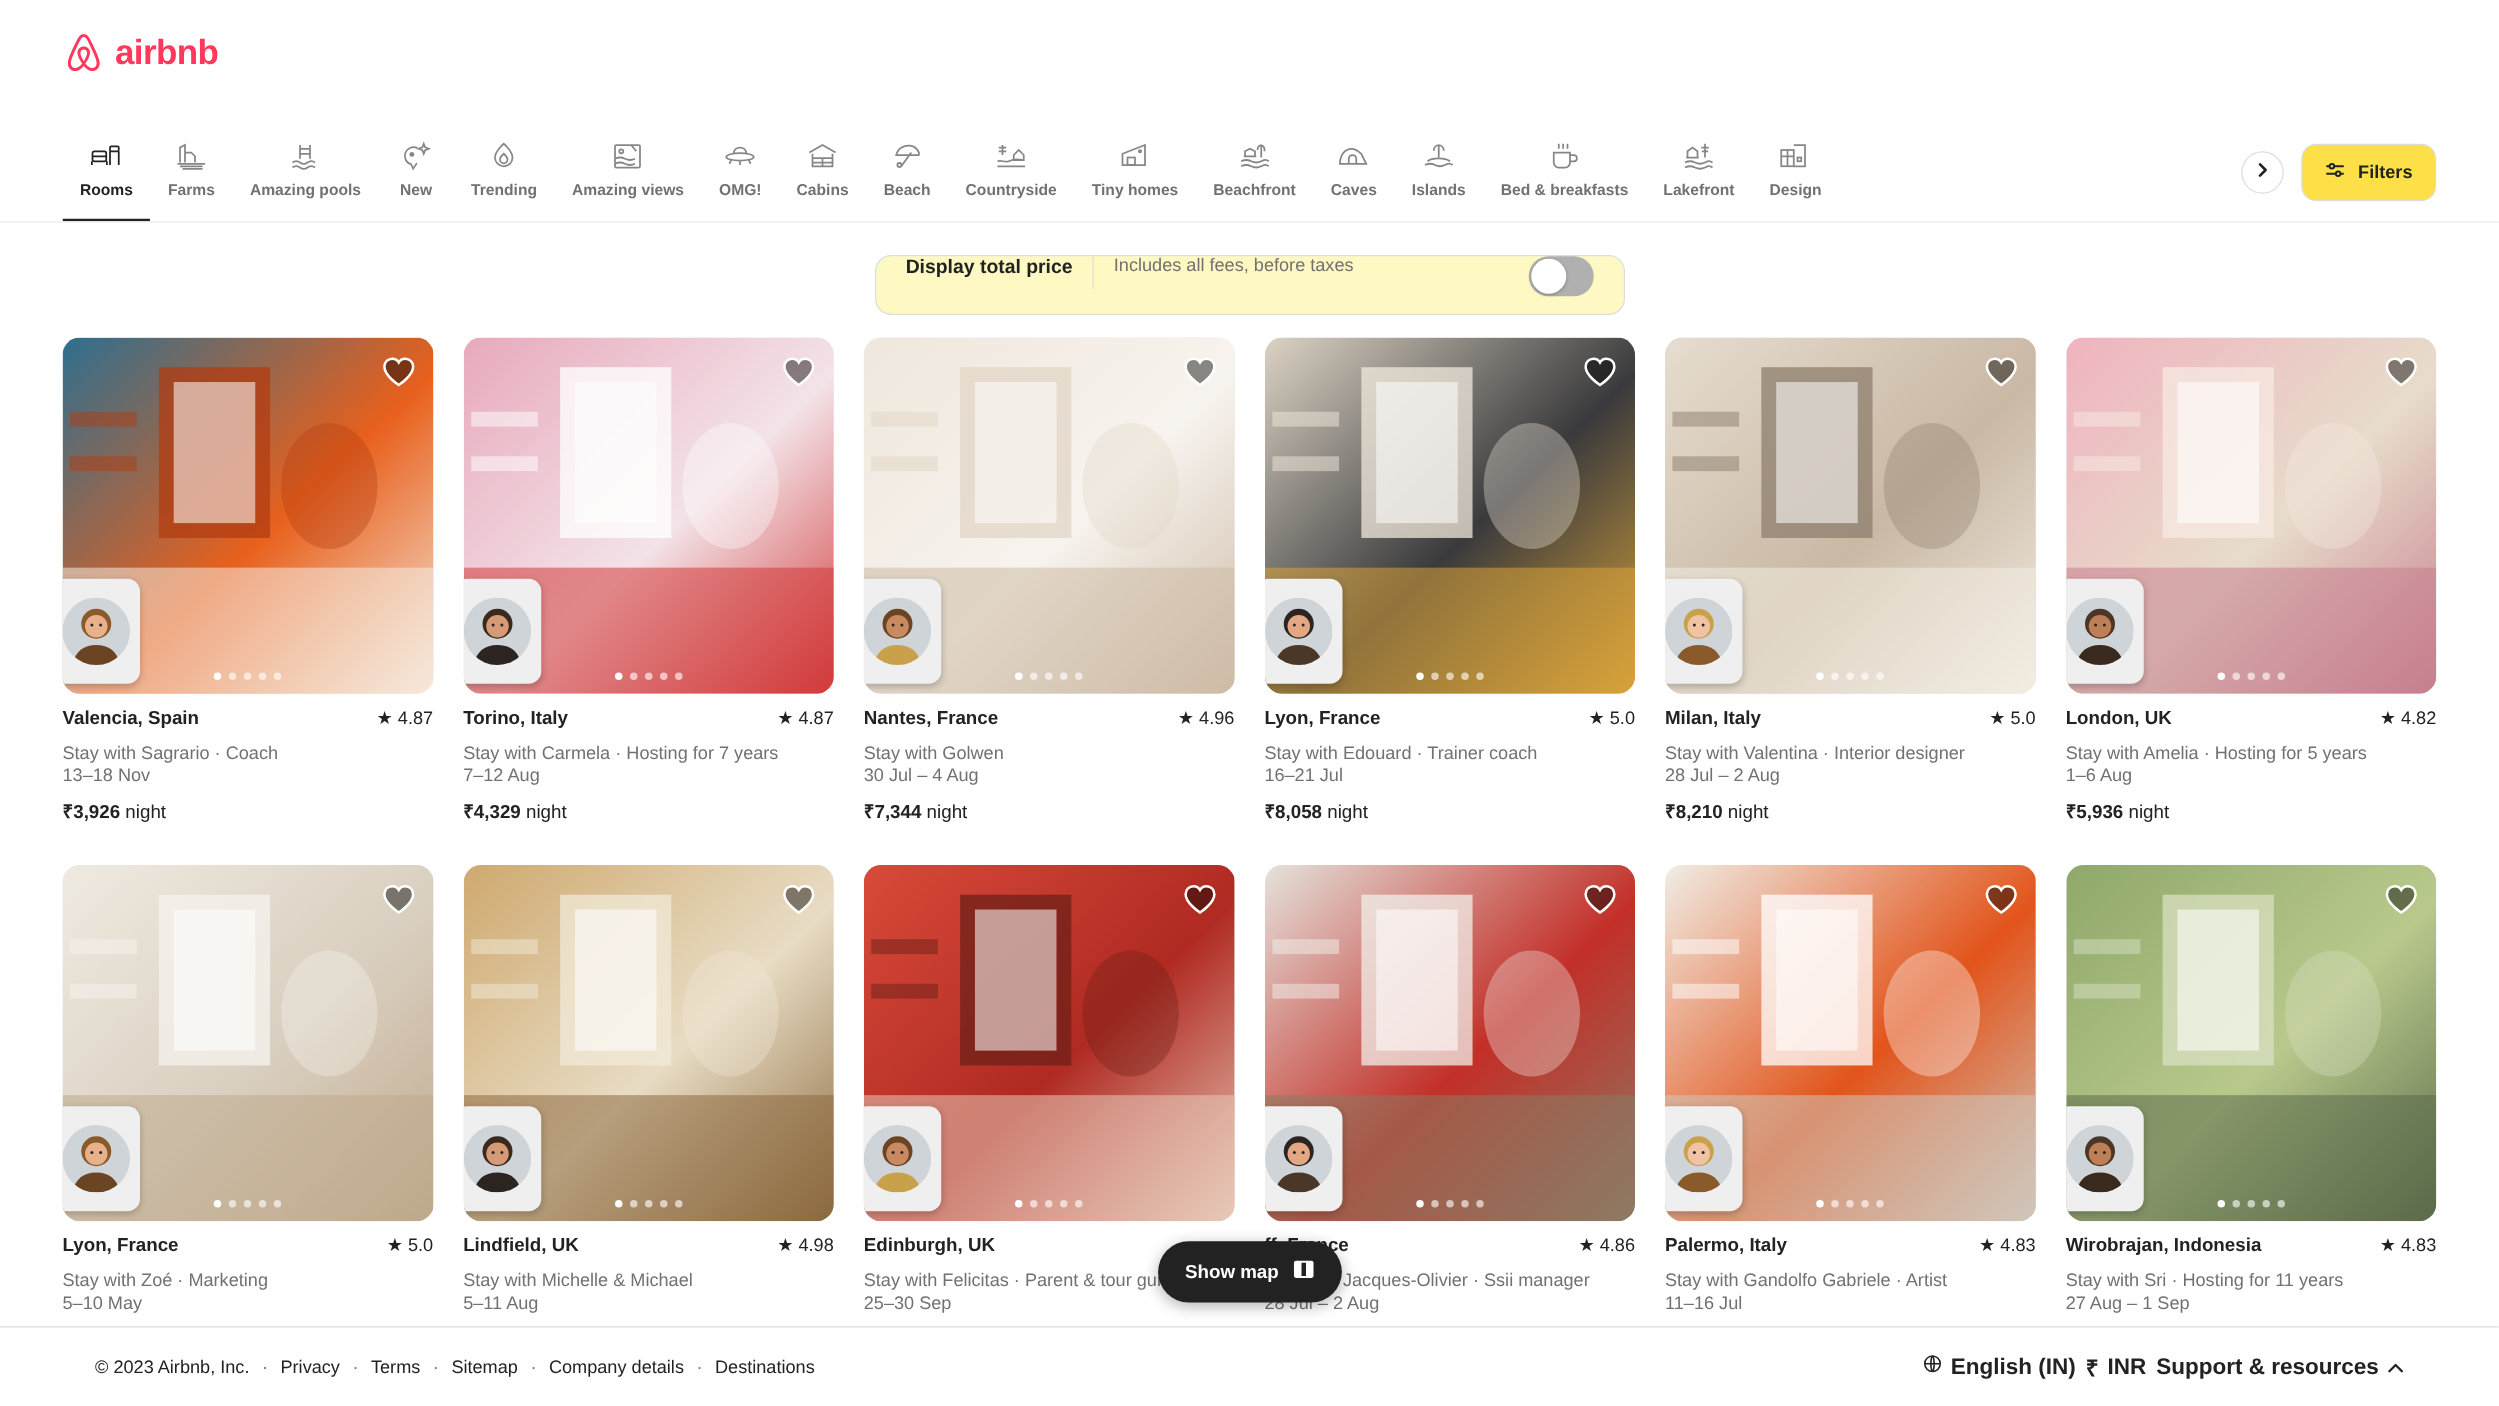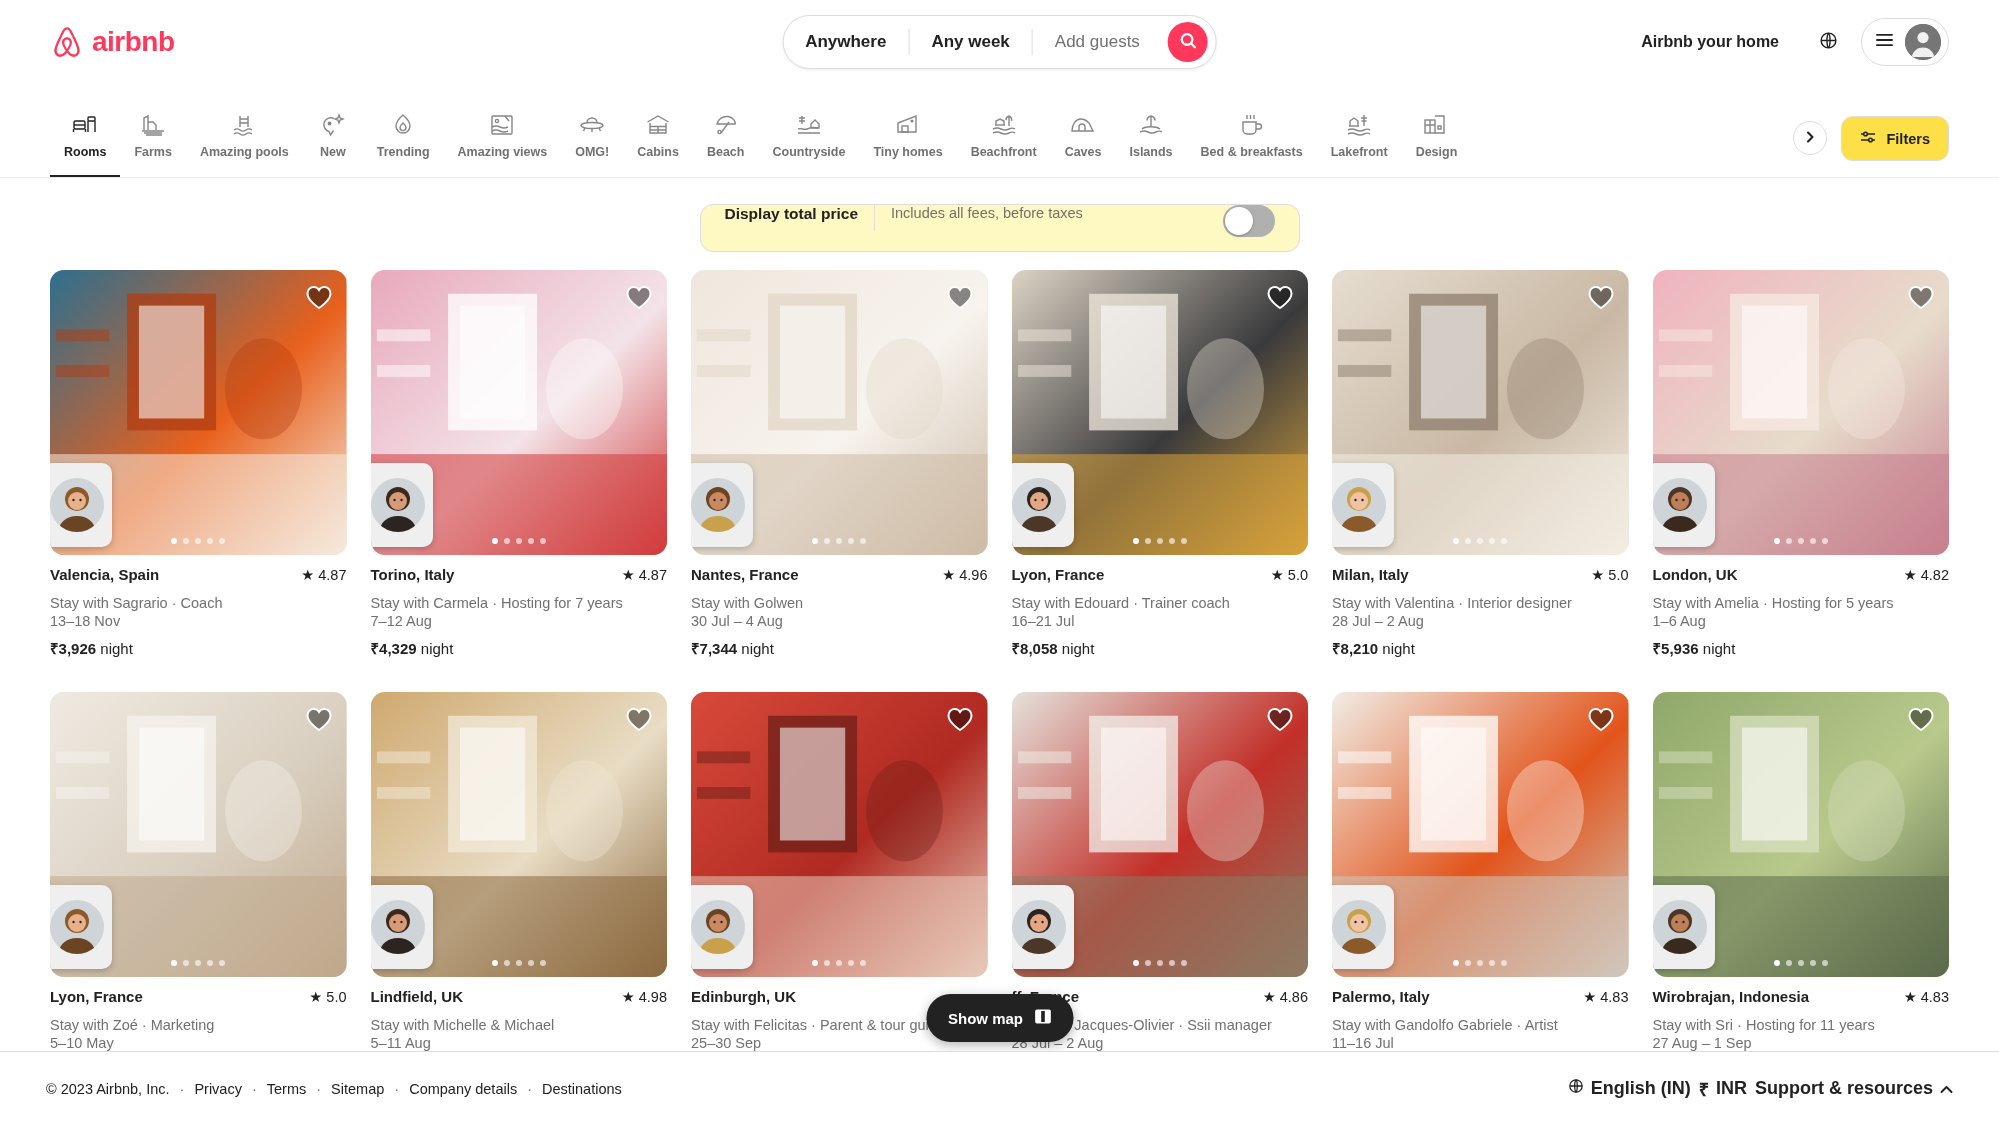--- a/index.html
+++ b/index.html
@@ -177,22 +177,22 @@
     background: #222222; color: #fff;
     border-radius: 26px; padding: 14px 22px;
     display: flex; align-items: center; gap: 11px;
     font-size: 15px; font-weight: 700; cursor: pointer;
     box-shadow: 0 3px 12px rgba(0,0,0,.3);
   }
 
   
   .footer {
     position: absolute; left: 0; right: 0; bottom: 0;
-    height: 74px; background: #fff; border-top: 1px solid #DDDDDD;
-    display: flex; align-items: center; padding: 0 46px; z-index: 50;
+    height: 64px; background: #fff; border-top: 1px solid #DDDDDD;
+    display: flex; align-items: center; padding: 0 76px; z-index: 50;
   }
   .fleft { display: flex; align-items: center; gap: 0; font-size: 14.5px; color: #222; }
   .fleft span.lnk { cursor: pointer; }
   .fdot { margin: 0 10px; color: #717171; }
   .fright { margin-left: auto; display: flex; align-items: center; gap: 8px; font-size: 18px; font-weight: 600; color:#222; }
   .fright .grp { display: flex; align-items: center; gap: 7px; cursor: pointer; }
   .body-area { position: relative; height: 1125px; }
 </style>
 </head>
 <body>
@@ -203,61 +203,21 @@
 
     <div class="logo">
       <span>
         <svg width="34" height="36" viewBox="0 0 32 32" fill="none">
           <path d="M16 2c-2.2 0-3.6 1.6-4.9 4.3C8.6 11.3 4 20.3 4 24.1 4 27.4 6.3 30 9.5 30c2.4 0 4.6-1.5 6.5-3.8 1.9 2.3 4.1 3.8 6.5 3.8 3.2 0 5.5-2.6 5.5-5.9 0-3.8-4.6-12.8-7.1-17.8C19.6 3.6 18.2 2 16 2zm0 2.3c1.1 0 2 1 3 3.1 2.6 5.2 6.7 13.5 6.7 16.6 0 2.2-1.4 3.7-3.3 3.7-1.8 0-3.6-1.3-5.2-3.4 2-2.8 3.5-5.8 3.5-8 0-2.8-2-4.8-4.7-4.8s-4.7 2-4.7 4.8c0 2.2 1.5 5.2 3.5 8-1.6 2.1-3.4 3.4-5.2 3.4-1.9 0-3.3-1.5-3.3-3.7 0-3.1 4.1-11.4 6.7-16.6 1-2.1 1.9-3.1 3-3.1zm0 9.4c1.5 0 2.5 1.1 2.5 2.7 0 1.6-1.1 4-2.5 6.1-1.4-2.1-2.5-4.5-2.5-6.1 0-1.6 1-2.7 2.5-2.7z" fill="#FF385C"></path>
         </svg>
       </span>
       <span class="logo-word">airbnb</span>
     </div>
 
-    <div class="searchbar">
-      <div class="sb-seg">Anywhere</div>
-      <div class="sb-div"></div>
-      <div class="sb-seg">Any week</div>
-      <div class="sb-div"></div>
-      <div class="sb-seg ph">Add guests</div>
-      <div class="sb-search">
-        <span>
-          <svg width="17" height="17" viewBox="0 0 24 24" fill="none" stroke="#fff" stroke-width="3.2" stroke-linecap="round">
-            <circle cx="10.5" cy="10.5" r="7.5"></circle>
-              <path d="M16.5 16.5 L21.5 21.5"></path>
-          </svg>
-        </span>
-      </div>
-    </div>
-
-    <div class="header-right">
-      <div class="host-link">Airbnb your home</div>
-      <div class="globe-btn">
-        <span>
-          <svg width="19" height="19" viewBox="0 0 24 24" fill="none" stroke="#222" stroke-width="1.8">
-            <circle cx="12" cy="12" r="9.3"></circle>
-              <path d="M3 12h18M12 2.7c2.6 2.8 2.6 15.8 0 18.6M12 2.7c-2.6 2.8-2.6 15.8 0 18.6"></path>
-          </svg>
-        </span>
-      </div>
-      <div class="usermenu">
-        <span>
-          <svg width="17" height="14" viewBox="0 0 18 14" stroke="#222" stroke-width="1.9" stroke-linecap="round">
-            <path d="M1 1.5h16M1 7h16M1 12.5h16"></path>
-          </svg>
-        </span>
-        <span class="avatar-gray">
-          <svg width="36" height="36" viewBox="0 0 36 36">
-            <circle cx="18" cy="18" r="18" fill="#767676"></circle>
-            <circle cx="18" cy="13.6" r="5.6" fill="#f1f1f1"></circle>
-            <path d="M6.6 33c1.6-6.2 6-9.4 11.4-9.4S27.8 26.8 29.4 33z" fill="#f1f1f1"></path>
-          </svg>
-        </span>
-      </div>
-    </div>
+
   </div>
 
   <div class="catbar">
     <div class="cats">
 
       <div class="cat active">
         <svg width="26" height="26" viewBox="0 0 26 26" fill="none" stroke="currentColor" stroke-width="1.4">
           <rect x="2" y="9" width="11" height="8" rx="1.5"></rect>
             <path d="M2 13h11"></path>
           <rect x="16" y="5" width="7" height="4" rx="1"></rect>

